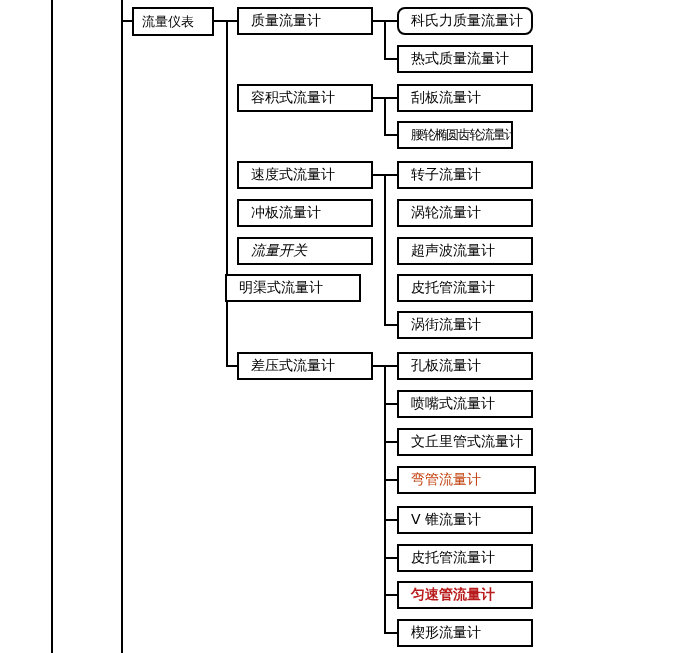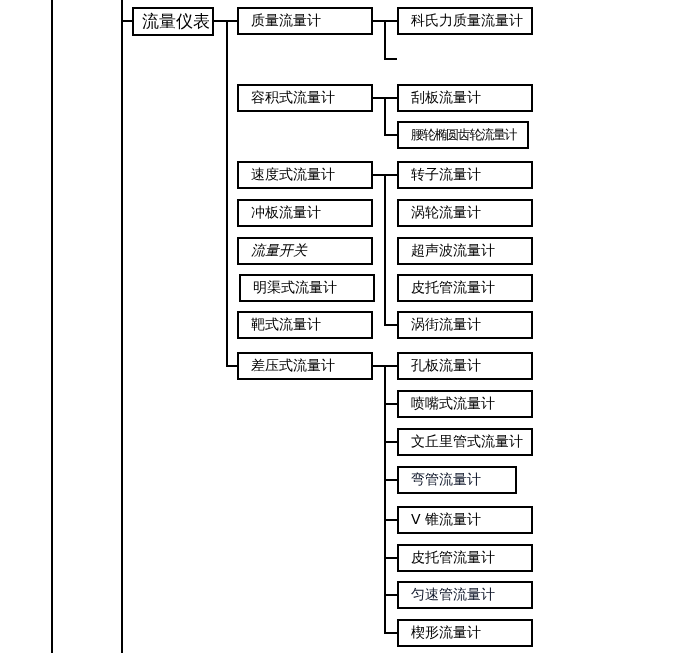--- a/index.html
+++ b/index.html
@@ -24,21 +24,21 @@
     align-items: center;
     padding-left: 12px;
     font-size: 14px;
     color: #000000;
     white-space: nowrap;
     overflow: hidden;
     z-index: 2;
   }
   .node.root {
     padding-left: 8px;
-    font-size: 17px;
+    font-size: 13px;
   }
   .node.condensed .node-label {
     letter-spacing: -1.3px;
     font-size: 13px;
   }
   .cline {
     position: absolute;
     background: #000000;
     z-index: 1;
   }
@@ -82,36 +82,36 @@
     </div>
     <div class="node" style="left: 237px; top: 161px; width: 136px; height: 28px; border-color: rgb(0, 0, 0); color: rgb(0, 0, 0);">
       <span class="node-label">速度式流量计</span>
     </div>
     <div class="node" style="left: 237px; top: 199px; width: 136px; height: 28px; border-color: rgb(0, 0, 0); color: rgb(0, 0, 0);">
       <span class="node-label">冲板流量计</span>
     </div>
     <div class="node" style="left: 237px; top: 237px; width: 136px; height: 28px; border-color: rgb(0, 0, 0); color: rgb(0, 0, 0); font-style: italic;">
       <span class="node-label">流量开关</span>
     </div>
-    <div class="node" style="left: 239px; top: 274px; width: 136px; height: 28px; border-color: rgb(0, 0, 0); color: rgb(0, 0, 0);">
+    <div class="node" style="left: 225px; top: 274px; width: 136px; height: 28px; border-color: rgb(0, 0, 0); color: rgb(0, 0, 0);">
       <span class="node-label">明渠式流量计</span>
-    </div>
-    <div class="node" style="left: 237px; top: 311px; width: 136px; height: 28px; border-color: rgb(0, 0, 0); color: rgb(0, 0, 0);">
-      <span class="node-label">靶式流量计</span>
     </div>
     <div class="node" style="left: 237px; top: 352px; width: 136px; height: 28px; border-color: rgb(0, 0, 0); color: rgb(0, 0, 0);">
       <span class="node-label">差压式流量计</span>
     </div>
-    <div class="node" style="left: 397px; top: 7px; width: 136px; height: 28px; border-color: rgb(0, 0, 0); color: rgb(0, 0, 0);">
+    <div class="node" style="left: 397px; top: 7px; width: 136px; height: 28px; border-color: rgb(0, 0, 0); color: rgb(0, 0, 0); border-radius: 8px;">
       <span class="node-label">科氏力质量流量计</span>
+    </div>
+    <div class="node" style="left: 397px; top: 45px; width: 136px; height: 28px; border-color: rgb(0, 0, 0); color: rgb(0, 0, 0);">
+      <span class="node-label">热式质量流量计</span>
     </div>
     <div class="node" style="left: 397px; top: 84px; width: 136px; height: 28px; border-color: rgb(0, 0, 0); color: rgb(0, 0, 0);">
       <span class="node-label">刮板流量计</span>
     </div>
-    <div class="node condensed" style="left: 397px; top: 121px; width: 132px; height: 28px; border-color: rgb(0, 0, 0); color: rgb(0, 0, 0);">
+    <div class="node condensed" style="left: 397px; top: 121px; width: 116px; height: 28px; border-color: rgb(0, 0, 0); color: rgb(0, 0, 0);">
       <span class="node-label">腰轮椭圆齿轮流量计</span>
     </div>
     <div class="node" style="left: 397px; top: 199px; width: 136px; height: 28px; border-color: rgb(0, 0, 0); color: rgb(0, 0, 0);">
       <span class="node-label">涡轮流量计</span>
     </div>
     <div class="node" style="left: 397px; top: 161px; width: 136px; height: 28px; border-color: rgb(0, 0, 0); color: rgb(0, 0, 0);">
       <span class="node-label">转子流量计</span>
     </div>
     <div class="node" style="left: 397px; top: 237px; width: 136px; height: 28px; border-color: rgb(0, 0, 0); color: rgb(0, 0, 0);">
       <span class="node-label">超声波流量计</span>
@@ -124,28 +124,28 @@
     </div>
     <div class="node" style="left: 397px; top: 352px; width: 136px; height: 28px; border-color: rgb(0, 0, 0); color: rgb(0, 0, 0);">
       <span class="node-label">孔板流量计</span>
     </div>
     <div class="node" style="left: 397px; top: 390px; width: 136px; height: 28px; border-color: rgb(0, 0, 0); color: rgb(0, 0, 0); text-align: center;">
       <span class="node-label">喷嘴式流量计</span>
     </div>
     <div class="node" style="left: 397px; top: 428px; width: 136px; height: 28px; border-color: rgb(0, 0, 0); color: rgb(0, 0, 0);">
       <span class="node-label">文丘里管式流量计</span>
     </div>
-    <div class="node" style="left: 397px; top: 466px; width: 120px; height: 28px; border-color: rgb(0, 0, 0); color: #0f172a;">
+    <div class="node" style="left: 397px; top: 466px; width: 139px; height: 28px; border-color: rgb(0, 0, 0); color: #c2410c;">
       <span class="node-label">弯管流量计</span>
     </div>
     <div class="node" style="left: 397px; top: 506px; width: 136px; height: 28px; border-color: rgb(0, 0, 0); color: rgb(0, 0, 0);">
       <span class="node-label">V 锥流量计</span>
     </div>
     <div class="node" style="left: 397px; top: 544px; width: 136px; height: 28px; border-color: rgb(0, 0, 0); color: rgb(0, 0, 0);">
       <span class="node-label">皮托管流量计</span>
     </div>
-    <div class="node" style="left: 397px; top: 581px; width: 136px; height: 28px; border-color: rgb(0, 0, 0); color: #0f172a;">
+    <div class="node" style="left: 397px; top: 581px; width: 136px; height: 28px; border-color: rgb(0, 0, 0); color: #b91c1c; font-weight: bold;">
       <span class="node-label">匀速管流量计</span>
     </div>
     <div class="node" style="left: 397px; top: 619px; width: 136px; height: 28px; border-color: rgb(0, 0, 0); color: rgb(0, 0, 0);">
       <span class="node-label">楔形流量计</span>
     </div>
   </div>
 
 </body></html>

